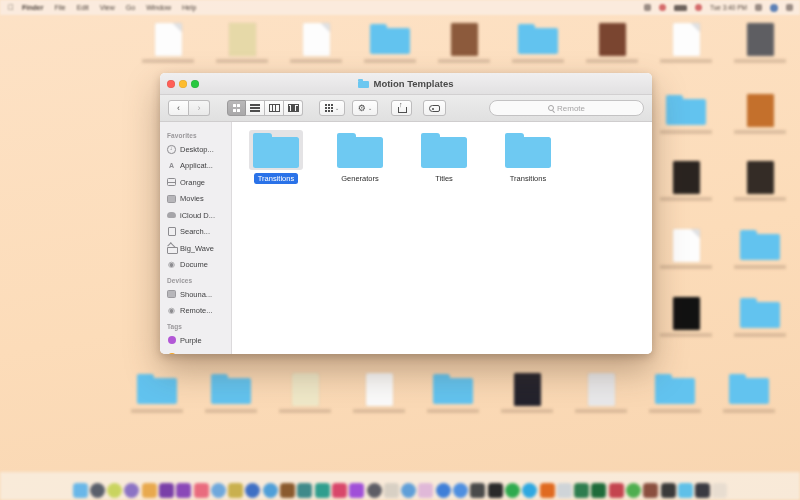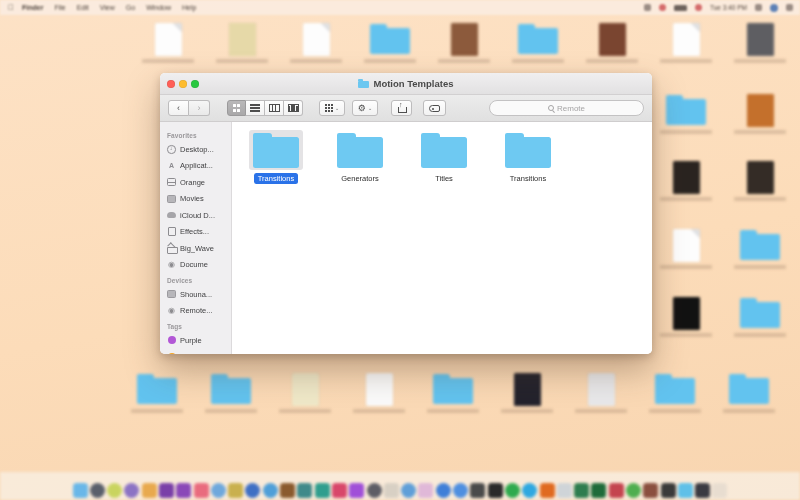--- a/index.html
+++ b/index.html
@@ -508,21 +508,21 @@
         <div class="sb-item">
           <span class="sb-ico">
             <i class="si-cloud"></i>
           </span>
           <span class="sb-label">iCloud D...</span>
         </div>
         <div class="sb-item">
           <span class="sb-ico">
             <i class="si-docs"></i>
           </span>
-          <span class="sb-label">Effects...</span>
+          <span class="sb-label">Search...</span>
         </div>
         <div class="sb-item">
           <span class="sb-ico">
             <i class="si-home"></i>
           </span>
           <span class="sb-label">Big_Wave</span>
         </div>
         <div class="sb-item">
           <span class="sb-ico">
             <span class="si-wifi">◉</span>

